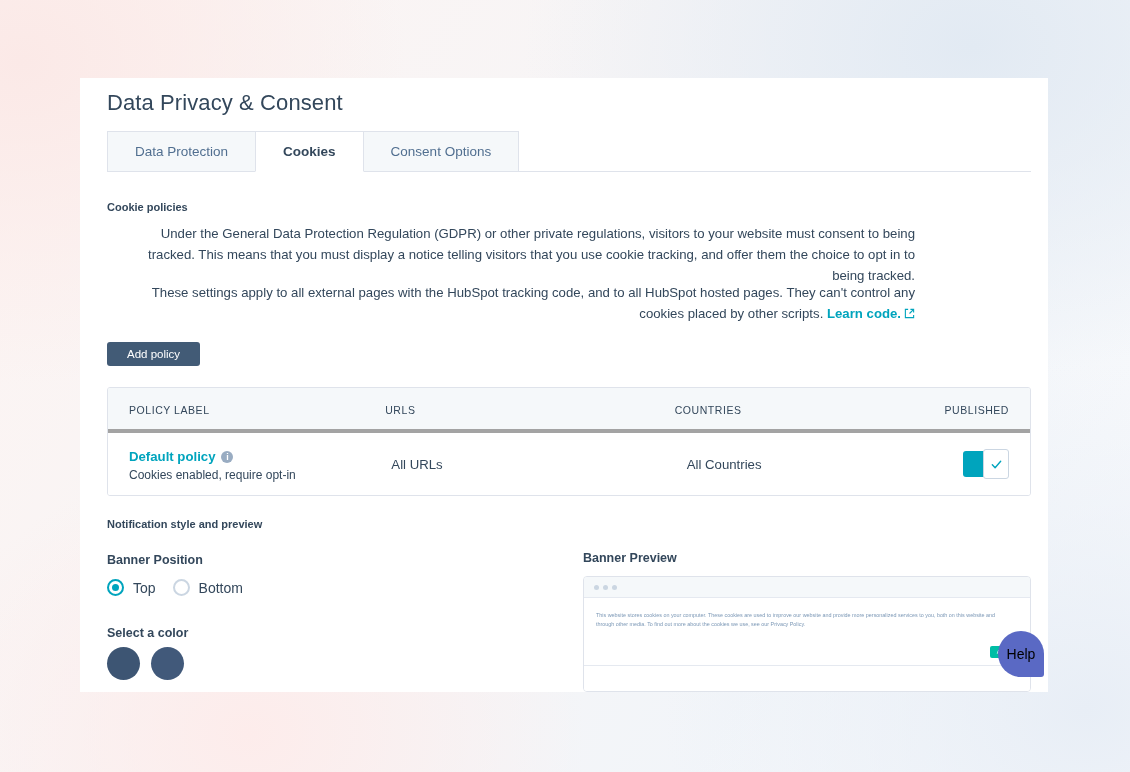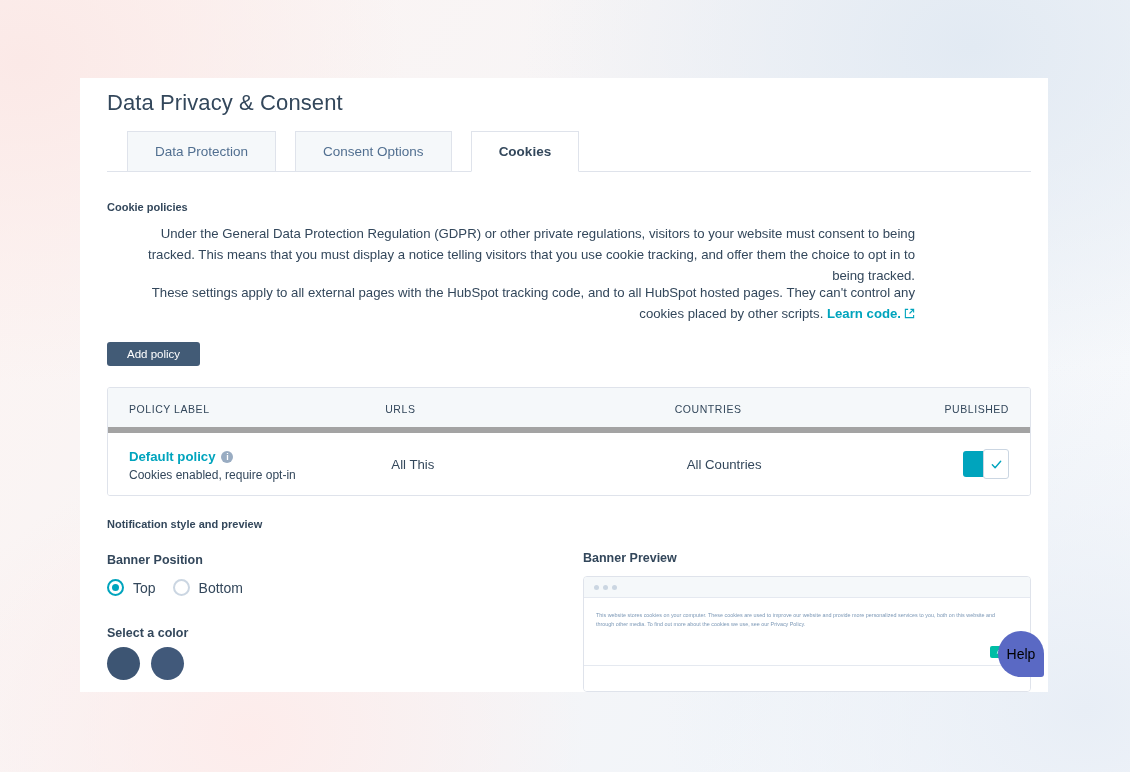--- a/index.html
+++ b/index.html
@@ -67,21 +67,20 @@
     align-items: center;
     justify-content: center;
     font-size: 13.5px;
     color: #516f90;
     background: #f5f8fa;
     border: 1px solid #dfe3eb;
     border-bottom: 1px solid #dfe3eb;
     margin-right: -1px;
     cursor: pointer;
     z-index: 1;
-    margin-left: 20px;
   }
   .tab.active {
     background: #ffffff;
     color: #33475b;
     font-weight: 700;
     border-bottom-color: #ffffff;
     z-index: 3;
   }
 
   
@@ -144,21 +143,21 @@
     border: 1px solid #dfe3eb;
     border-radius: 3px;
     background: #fff;
     overflow: hidden;
   }
   .thead {
     display: flex;
     align-items: center;
     height: 45px;
     background: #f5f8fa;
-    border-bottom: 6px solid #a3a3a3;
+    border-bottom: 4px solid #a3a3a3;
   }
   .th {
     font-size: 10.5px;
     font-weight: 400;
     letter-spacing: .55px;
     color: #33475b;
     text-transform: uppercase;
   }
   .tbody-row {
     display: flex;
@@ -365,25 +364,25 @@
 <body>
 
 <div class="card">
 
   <h1 class="page-title">Data Privacy &amp; Consent</h1>
 
   <div class="tabs">
     <div class="tab">
       <span>Data Protection</span>
     </div>
+    <div class="tab active">
+      <span>Cookies</span>
+    </div>
     <div class="tab">
       <span>Consent Options</span>
-    </div>
-    <div class="tab active">
-      <span>Cookies</span>
     </div>
   </div>
 
   <h2 class="section-title" id="cookie-policies-title">Cookie policies</h2>
 
   <p class="para" id="para-1">Under the General Data Protection Regulation (GDPR) or other private regulations, visitors to your website must consent to being tracked. This means that you must display a notice telling visitors that you use cookie tracking, and offer them the choice to opt in to being tracked.</p>
 
   <p class="para" id="para-2"><span>These settings apply to all external pages with the HubSpot tracking code, and to all HubSpot hosted pages. They can't control any cookies placed by other scripts. </span><a class="learn-more">Learn code.</a><span class="ext-icon"><svg width="11" height="11" viewBox="0 0 12 12">
           <path d="M4.5 1.5H1.5v9h9V7.5" fill="none" stroke="#00a4bd" stroke-width="1.2"></path>
           <path d="M7 1.5h3.5V5" fill="none" stroke="#00a4bd" stroke-width="1.2"></path>
@@ -399,21 +398,21 @@
       <div class="col-countries"><span class="th">COUNTRIES</span></div>
       <div class="col-published"><span class="th">PUBLISHED</span></div>
     </div>
     <div class="tbody-row">
       <div class="col-label">
         <div>
           <a class="policy-link">Default policy</a><i class="info-icon">i</i>
         </div>
         <div class="policy-sub">Cookies enabled, require opt-in</div>
       </div>
-      <div class="col-urls"><span class="cell-text">All This</span></div>
+      <div class="col-urls"><span class="cell-text">All URLs</span></div>
       <div class="col-countries"><span class="cell-text">All Countries</span></div>
       <div class="col-published">
         <span class="toggle">
           <span class="knob">
             <svg width="13" height="13" viewBox="0 0 14 14">
                 <path d="M2.5 7.3l3 3.2 6-7" fill="none" stroke="#00a4bd" stroke-width="1.5" stroke-linecap="round" stroke-linejoin="round"></path>
               </svg>
           </span>
         </span>
       </div>

